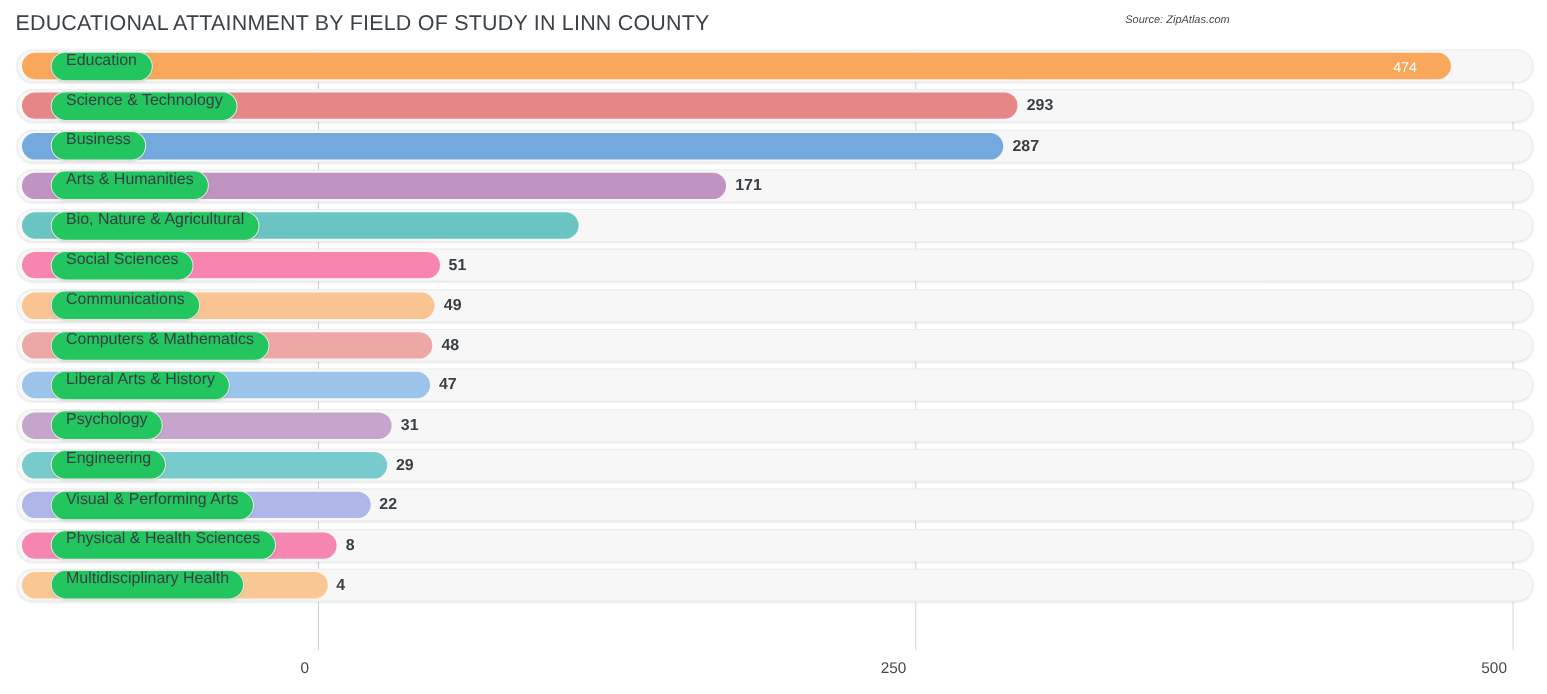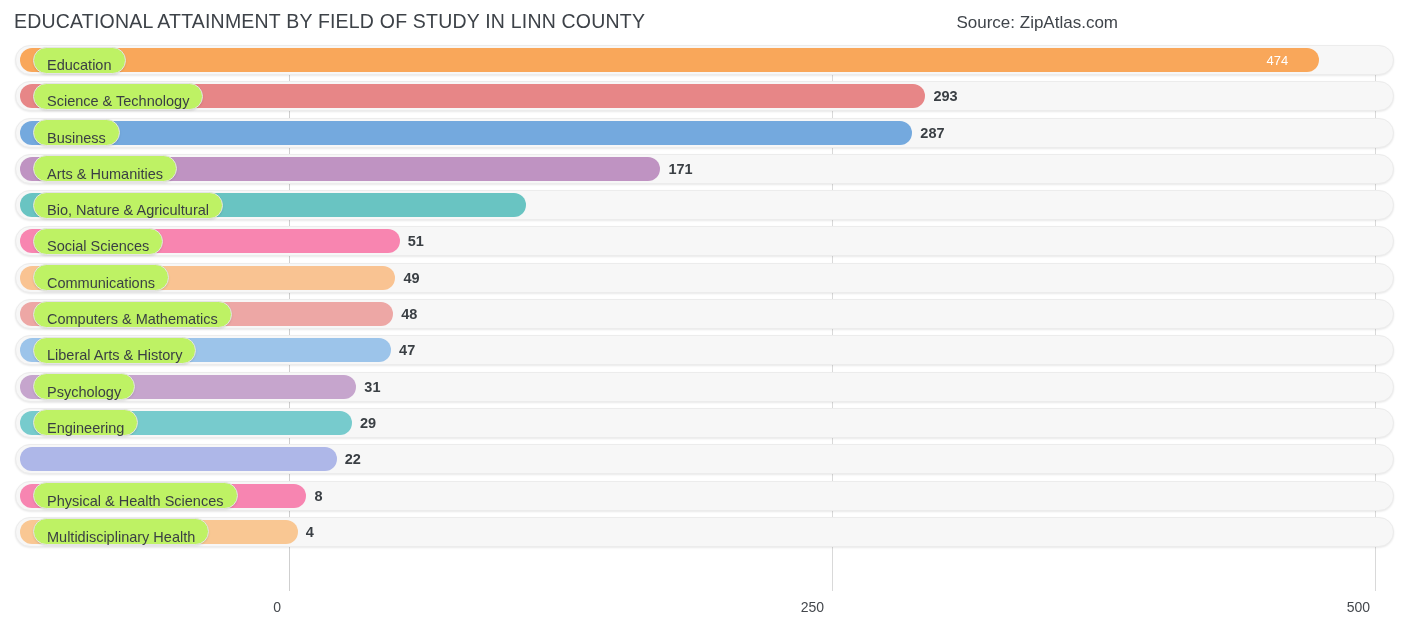--- a/index.html
+++ b/index.html
@@ -16,21 +16,21 @@
     position:absolute;left:0;top:0;width:1130px;height:45px;
   }
   .chart-title{
     position:absolute;left:14px;top:10px;
     font-size:19.5px;letter-spacing:.2px;
     color:#3d4248;font-weight:400;
     white-space:nowrap;
   }
   .source{
     position:absolute;right:12px;top:13px;
-    font-size:17px;
+    font-size:10px;font-style:italic;
     color:#40454b;white-space:nowrap;
   }
 
   .plot{
     position:absolute;left:0;top:45px;
     width:1406px;height:550px;
   }
 
   
   .gridline{
@@ -61,26 +61,26 @@
   
   .bar{
     position:absolute;left:20px;top:3px;
     height:24px;
     border-radius:12px;
     box-sizing:border-box;
   }
 
   
   .label-pill{
-    position:absolute;left:33px;top:1.5px;
+    position:absolute;left:46px;top:1.5px;
     height:27px;
-    background:#bef264;
+    background:#22c55e;
     border:1px solid #e4e4e4;
     border-radius:14px;
-    display:flex;align-items:flex-end;
+    display:flex;align-items:flex-start;
     padding:0 13px;
     box-shadow:0 1px 2px rgba(0,0,0,.10);
     box-sizing:border-box;
     white-space:nowrap;
   }
   .label-pill span{
     font-size:14.5px;
     color:#3a3f44;
     line-height:1;
   }
@@ -209,20 +209,23 @@
         <div class="track"></div>
         <div class="bar" style="width: 331.988px; background: rgb(119, 203, 205);"></div>
         <div class="label-pill">
           <span>Engineering</span>
         </div>
         <div class="value-out" style="left: 359.988px;">29</div>
       </div>
       <div class="row">
         <div class="track"></div>
         <div class="bar" style="width: 316.784px; background: rgb(174, 183, 232);"></div>
+        <div class="label-pill">
+          <span>Visual &amp; Performing Arts</span>
+        </div>
         <div class="value-out" style="left: 344.784px;">22</div>
       </div>
       <div class="row">
         <div class="track"></div>
         <div class="bar" style="width: 286.376px; background: rgb(247, 133, 177);"></div>
         <div class="label-pill">
           <span>Physical &amp; Health Sciences</span>
         </div>
         <div class="value-out" style="left: 314.376px;">8</div>
       </div>

